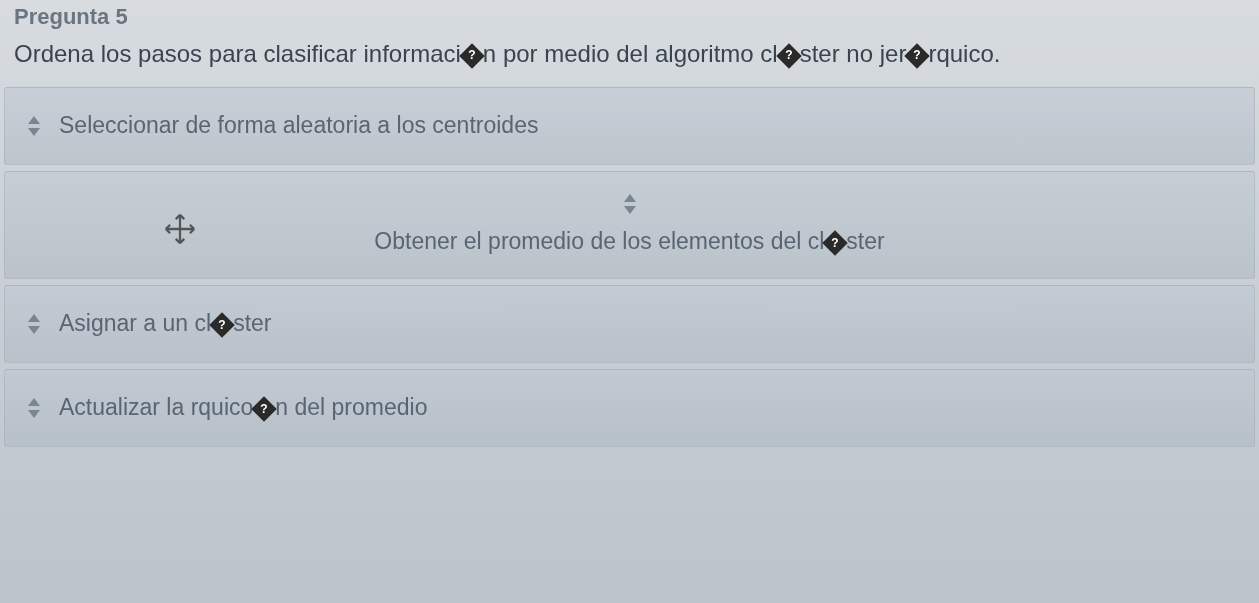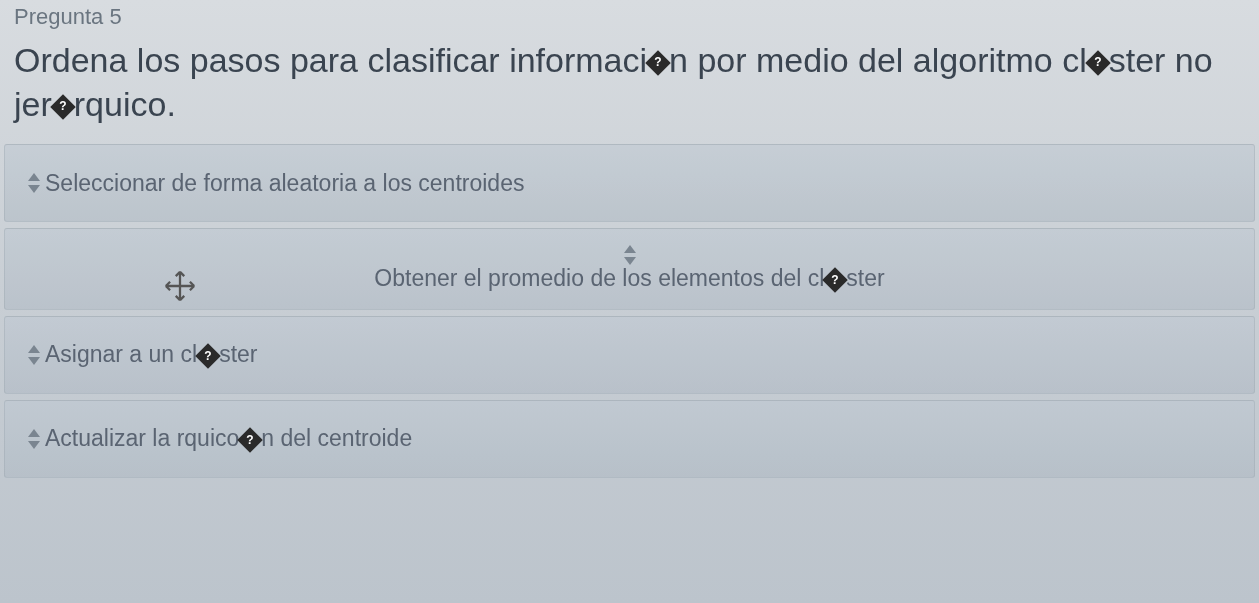--- a/index.html
+++ b/index.html
@@ -12,26 +12,26 @@
       background: linear-gradient(to bottom, #d8dce0 0%, #c8ced4 50%, #bcc4cc 100%);
       width: 1259px;
       height: 603px;
       overflow: hidden;
       padding: 0;
     }
     .question-header {
       padding: 4px 14px 8px 14px;
       color: #6a7580;
       font-size: 22px;
-      font-weight: 400;
+      font-weight: 700;
     }
     .question-text {
       padding: 0 14px 18px 14px;
       color: #3a4450;
-      font-size: 34px;
+      font-size: 24px;
       font-weight: 400;
       line-height: 1.3;
     }
     .replacement-char {
       display: inline-block;
       width: 18px;
       height: 18px;
       background: #2a2a2a;
       transform: rotate(45deg);
       position: relative;
@@ -51,23 +51,24 @@
     .items-container {
       display: flex;
       flex-direction: column;
       gap: 6px;
       padding: 0 4px;
     }
     .order-item {
       background: linear-gradient(to bottom, rgba(190,200,210,0.55), rgba(175,185,195,0.55));
       border: 1px solid rgba(150,160,170,0.35);
       border-radius: 3px;
-      padding: 16px 18px;
+      padding: 22px 18px;
       display: flex;
       align-items: center;
+      gap: 14px;
       min-height: 78px;
       text-align: right;
     }
     .sort-handle {
       display: flex;
       flex-direction: column;
       align-items: center;
       justify-content: center;
       gap: 0px;
       color: #7a8590;
@@ -157,17 +158,17 @@
   <div class="order-item">
     <div class="sort-handle">
       <svg width="16" height="10" viewBox="0 0 16 10">
           <path d="M8 0 L14 8 L2 8 Z" fill="#7a8590"></path>
         </svg>
       <svg width="16" height="10" viewBox="0 0 16 10">
           <path d="M8 10 L14 2 L2 2 Z" fill="#7a8590"></path>
         </svg>
     </div>
     <div class="item-text">
-      <span>Actualizar la rquico</span><span class="replacement-char"></span><span>n del centroide</span>
+      <span>Actualizar la rquico</span><span class="replacement-char"></span><span>n del promedio</span>
     </div>
   </div>
 
 </div>
 
 </body></html>

